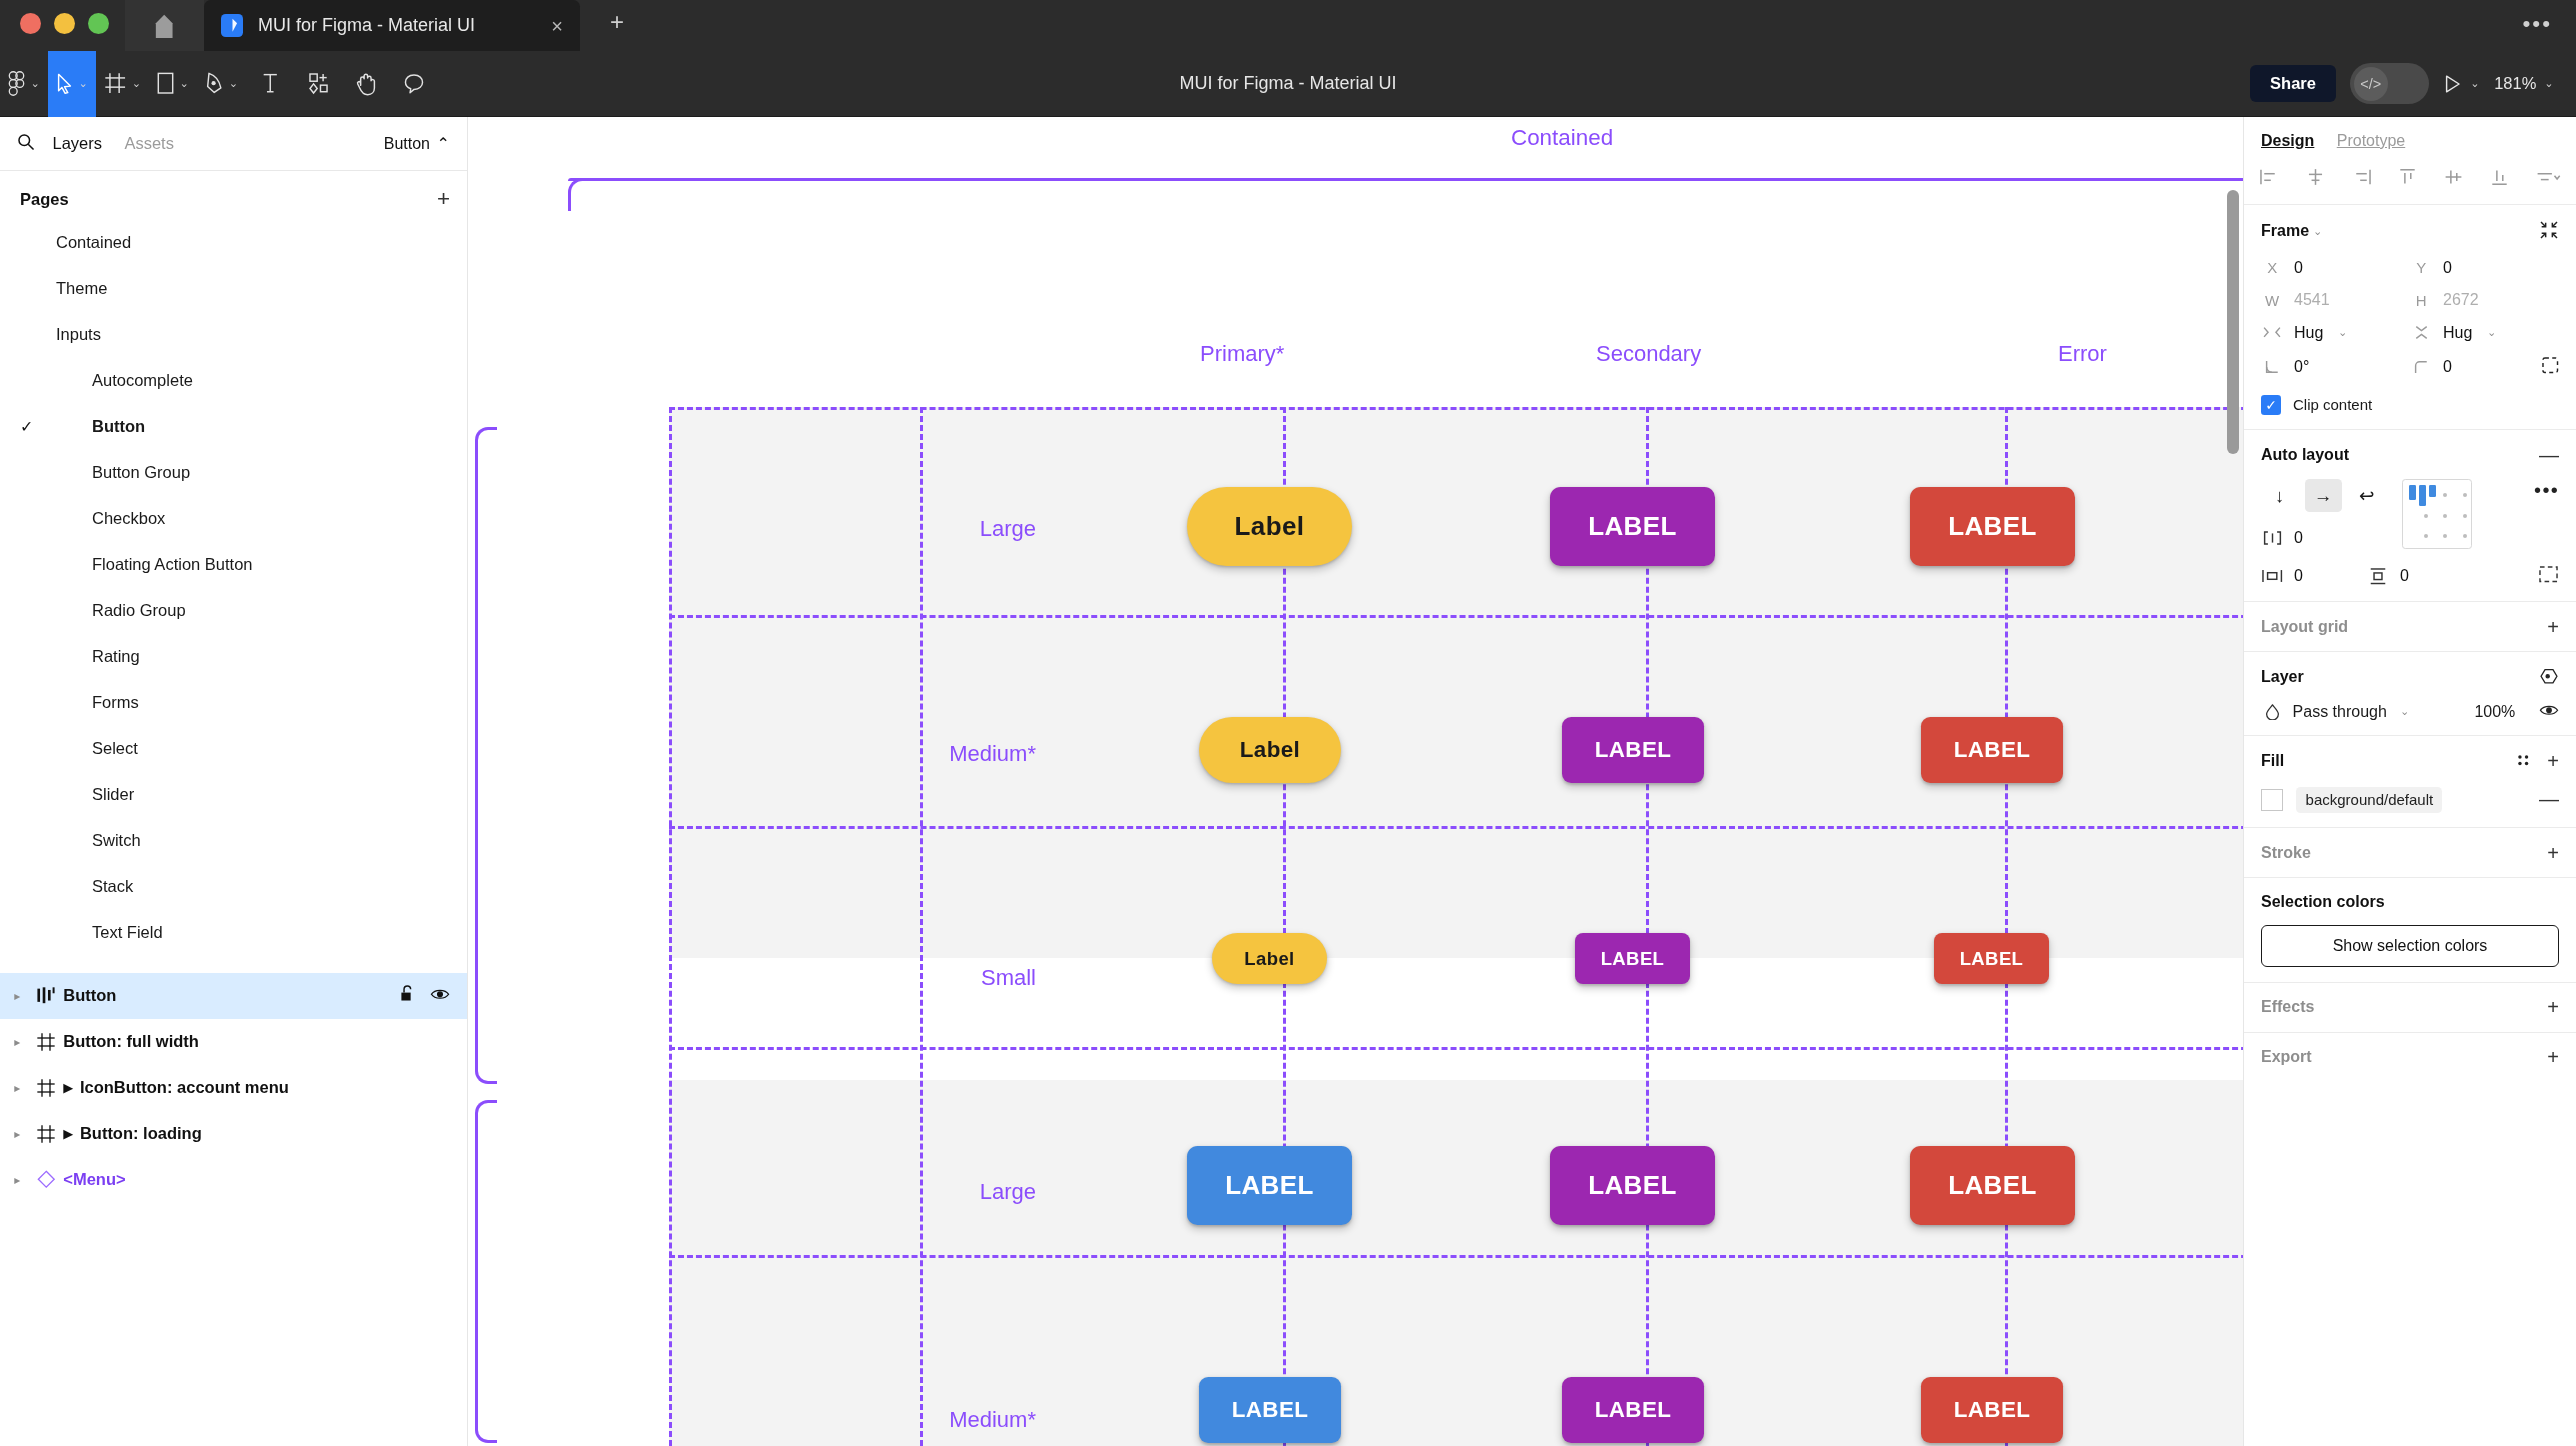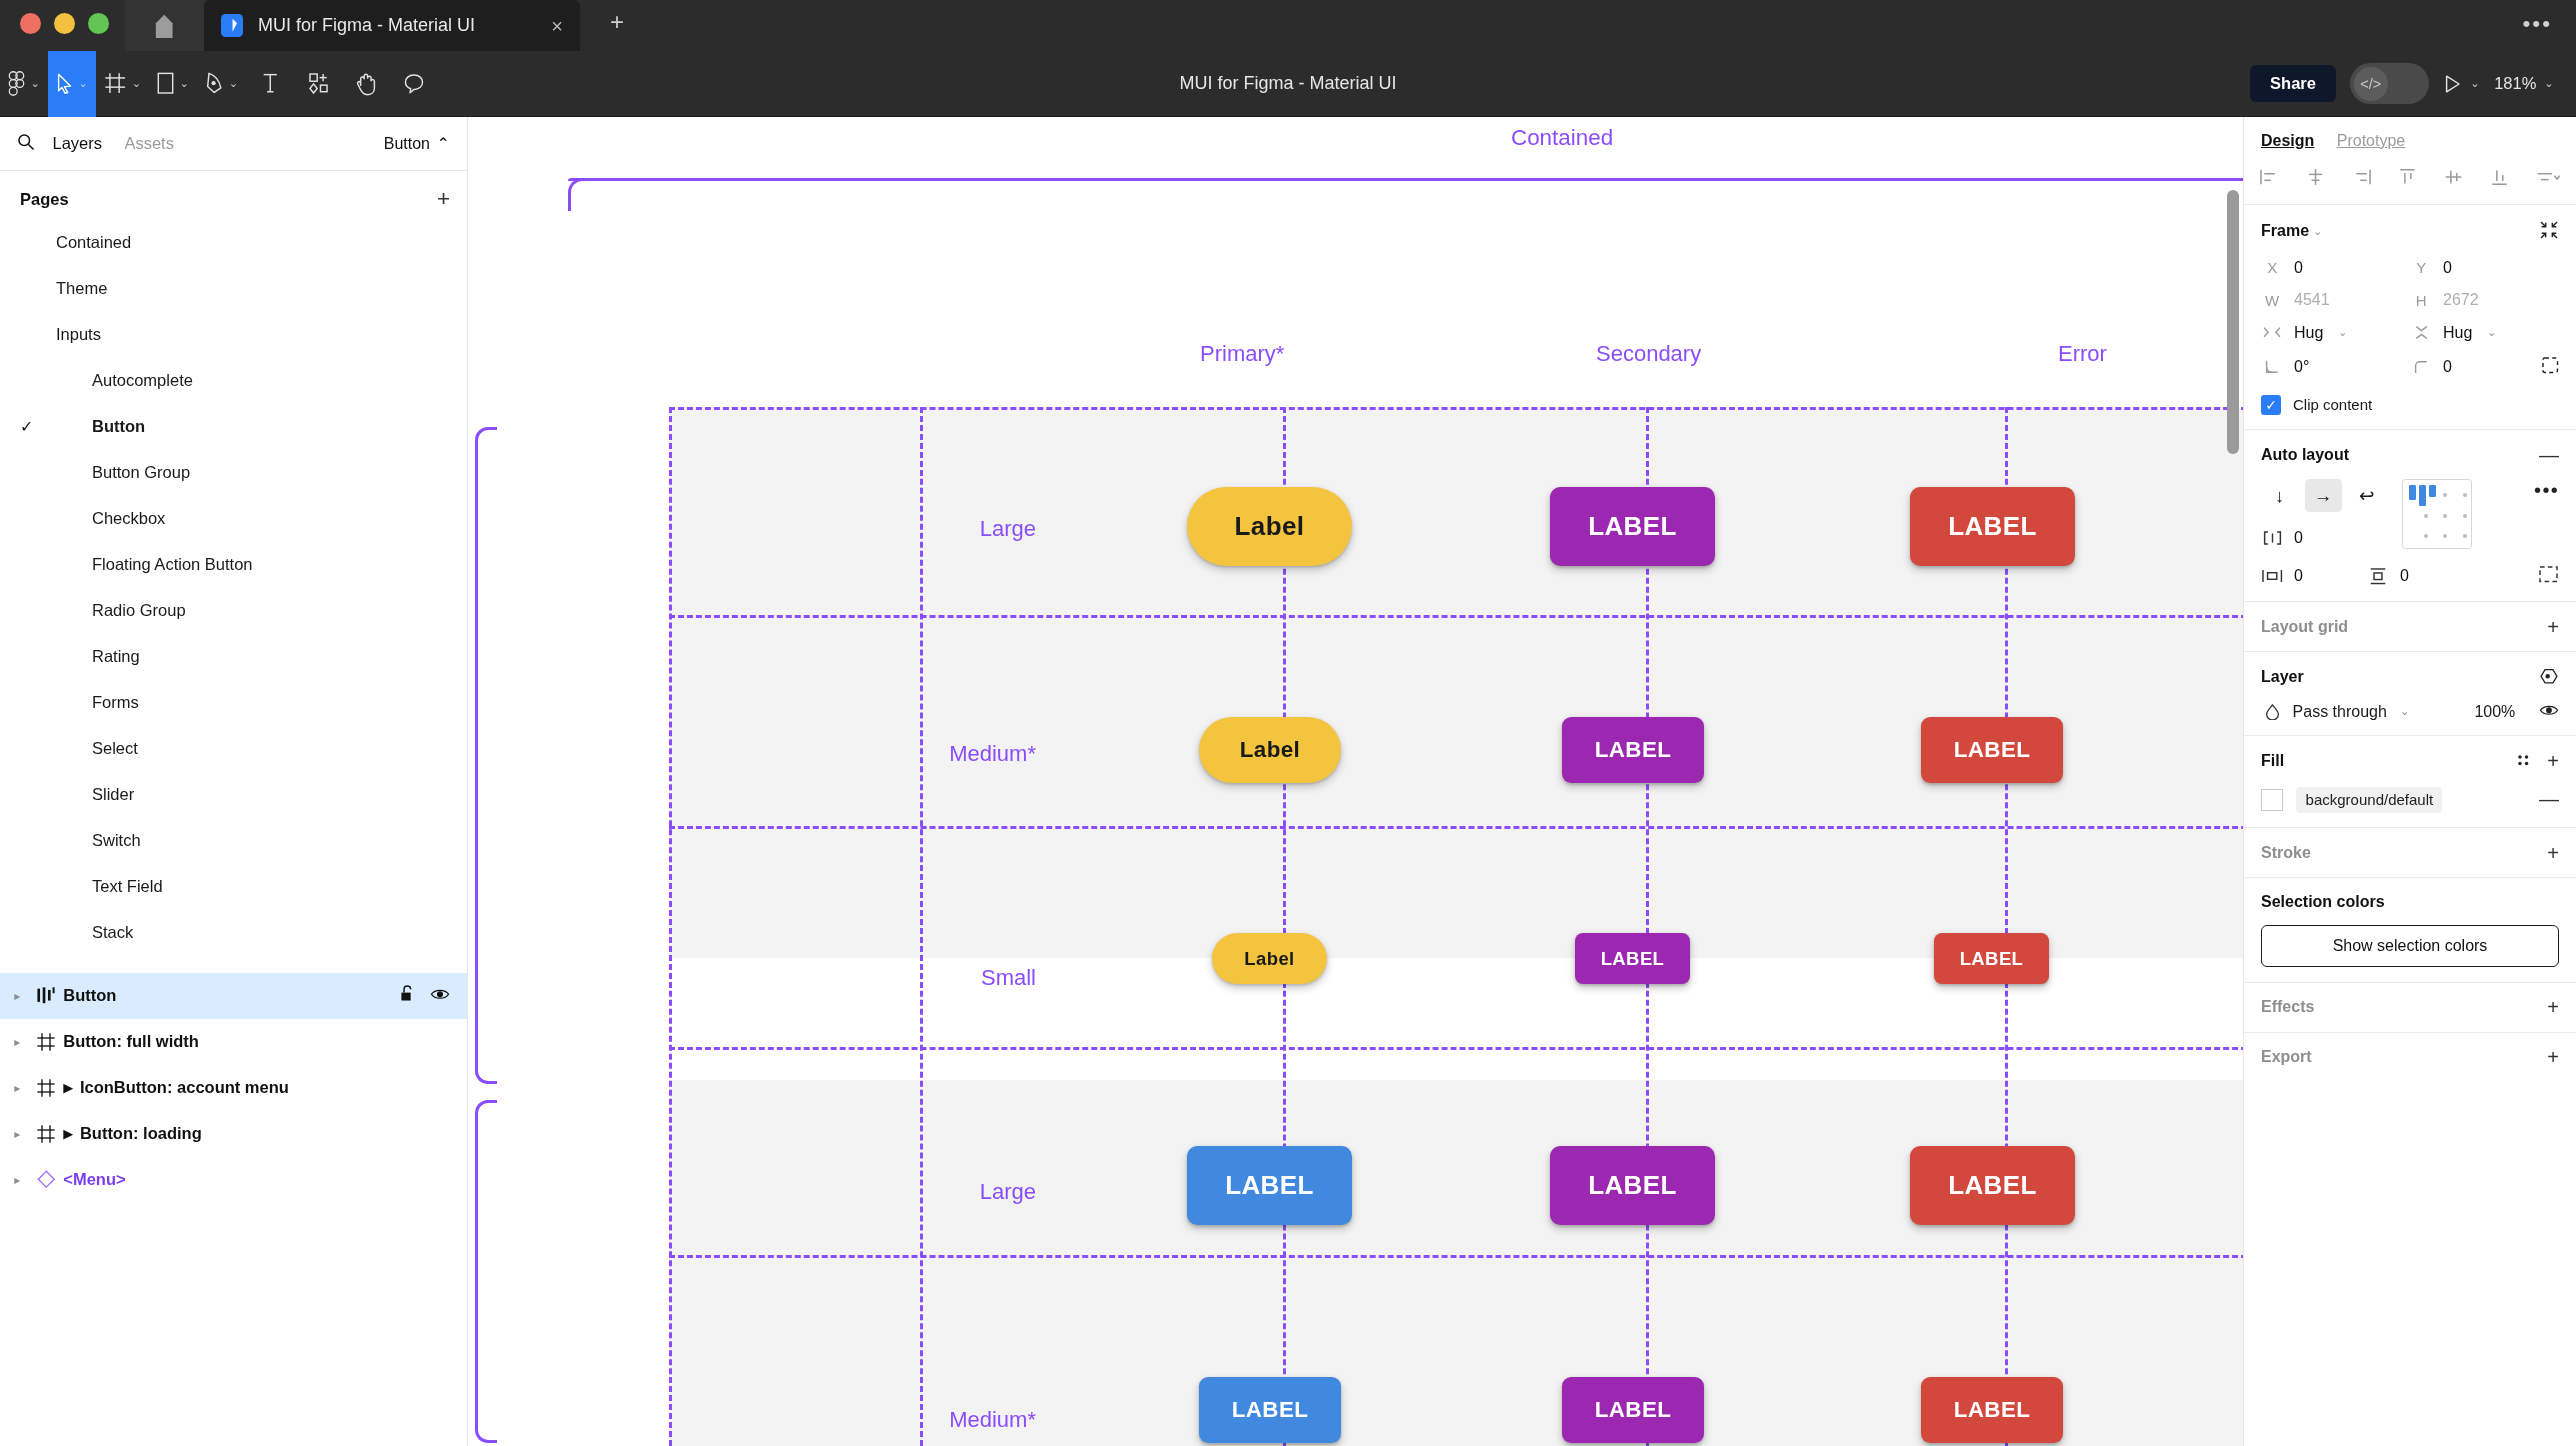--- a/index.html
+++ b/index.html
@@ -437,25 +437,25 @@
         <div class="page-item indent2">
           <span class="pi-check"></span>
           <span class="pi-label">Slider</span>
         </div>
         <div class="page-item indent2">
           <span class="pi-check"></span>
           <span class="pi-label">Switch</span>
         </div>
         <div class="page-item indent2">
           <span class="pi-check"></span>
+          <span class="pi-label">Stack</span>
+        </div>
+        <div class="page-item indent2">
+          <span class="pi-check"></span>
           <span class="pi-label">Text Field</span>
-        </div>
-        <div class="page-item indent2">
-          <span class="pi-check"></span>
-          <span class="pi-label">Stack</span>
         </div>
       </div>
     <div id="layers-list" class="layers-list">
         <div class="layer-row selected">
           <span class="lr-caret">▸</span>
           <span class="lr-icon">
             <svg width="20" height="18.5" viewBox="0 0 30 28">
               <g fill="#111">
                 <rect x="2" y="4" width="4" height="20"></rect>
                 <rect x="10" y="2" width="4" height="24"></rect>

